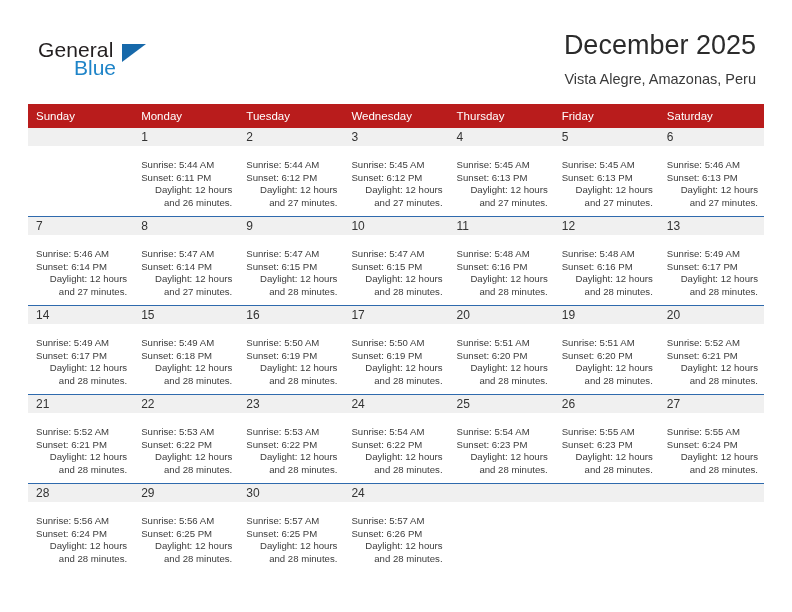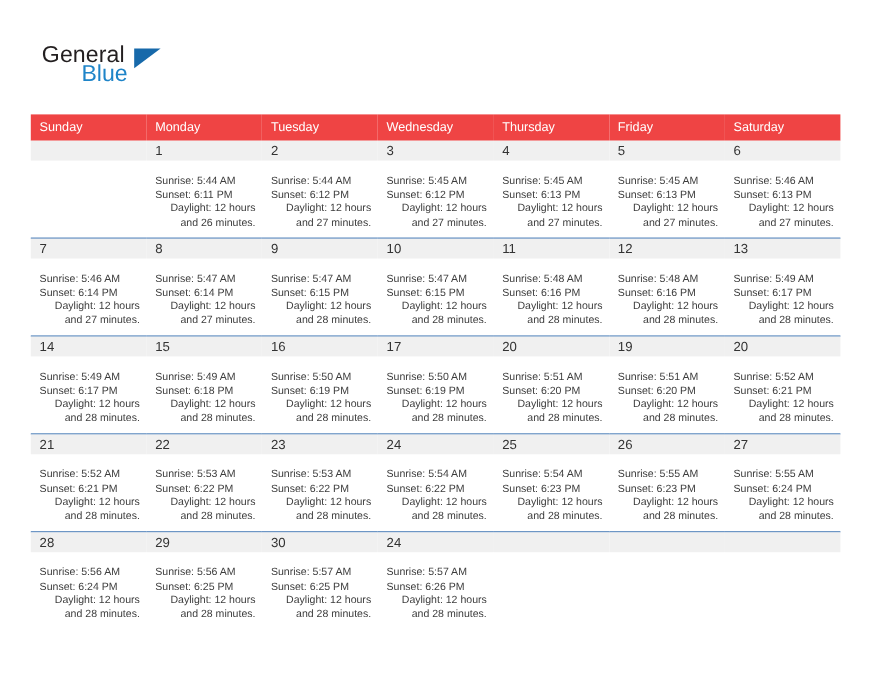--- a/index.html
+++ b/index.html
@@ -88,21 +88,21 @@
   
   .calendar {
     position: absolute;
     left: 28px;
     top: 104px;
     width: 736px;
     border-collapse: collapse;
     table-layout: fixed;
   }
   .calendar th {
-    background: #ef4444;
+    background: #b91c1c;
     color: #ffffff;
     font-size: 11.5px;
     font-weight: normal;
     text-align: left;
     padding: 6px 0 6px 8px;
     height: 22px;
     box-sizing: border-box;
     border: none;
   }
   .calendar td {
@@ -154,20 +154,24 @@
 <div class="page">
 
   <div class="top">
 
     <div class="logo">
       <span class="logo-general">General</span>
       <span class="logo-triangle"></span>
       <span class="logo-blue">Blue</span>
     </div>
 
+    <div class="title-block">
+      <div class="cal-title">December 2025</div>
+      <div class="cal-subtitle">Vista Alegre, Amazonas, Peru</div>
+    </div>
 
   </div>
 
   <table class="calendar">
     <thead>
       <tr id="weekday-row">
           <th>Sunday</th>
           <th>Monday</th>
           <th>Tuesday</th>
           <th>Wednesday</th>

